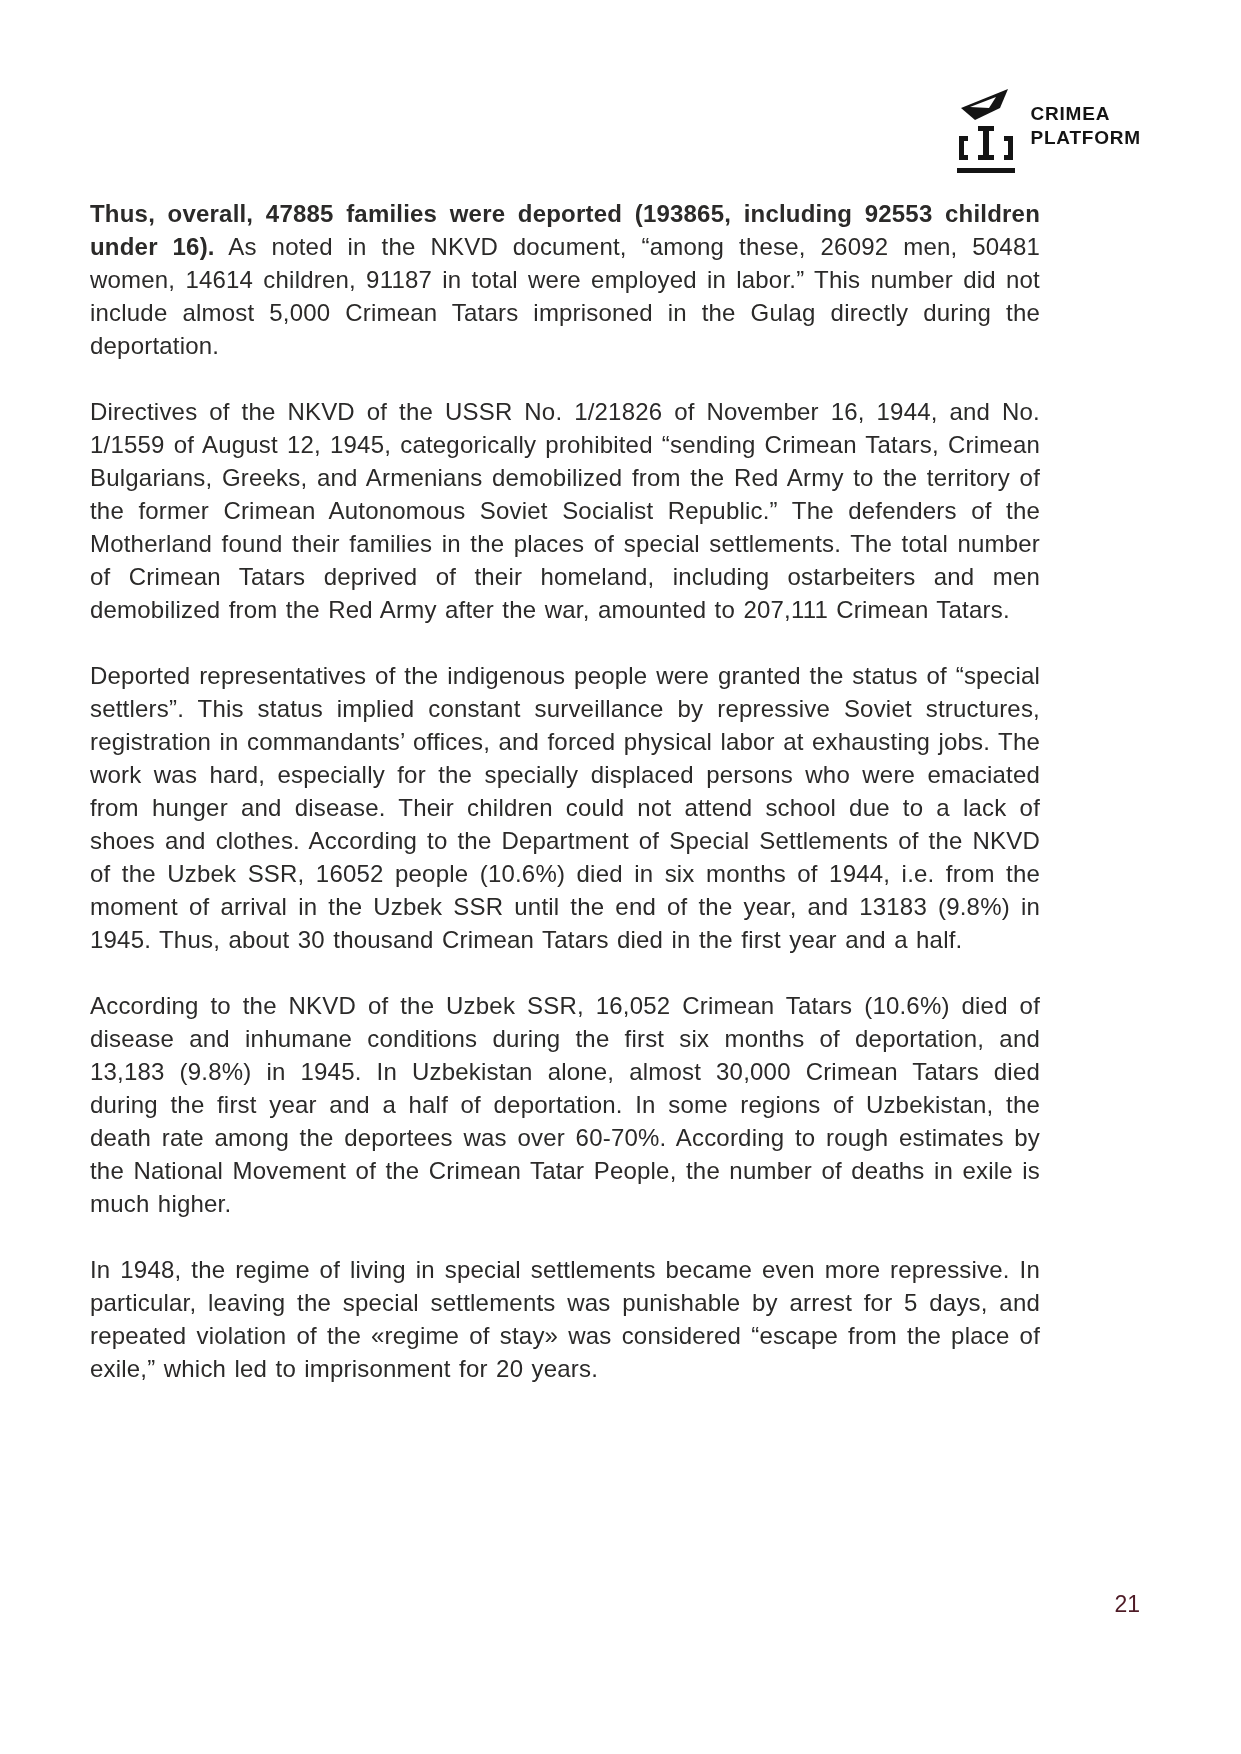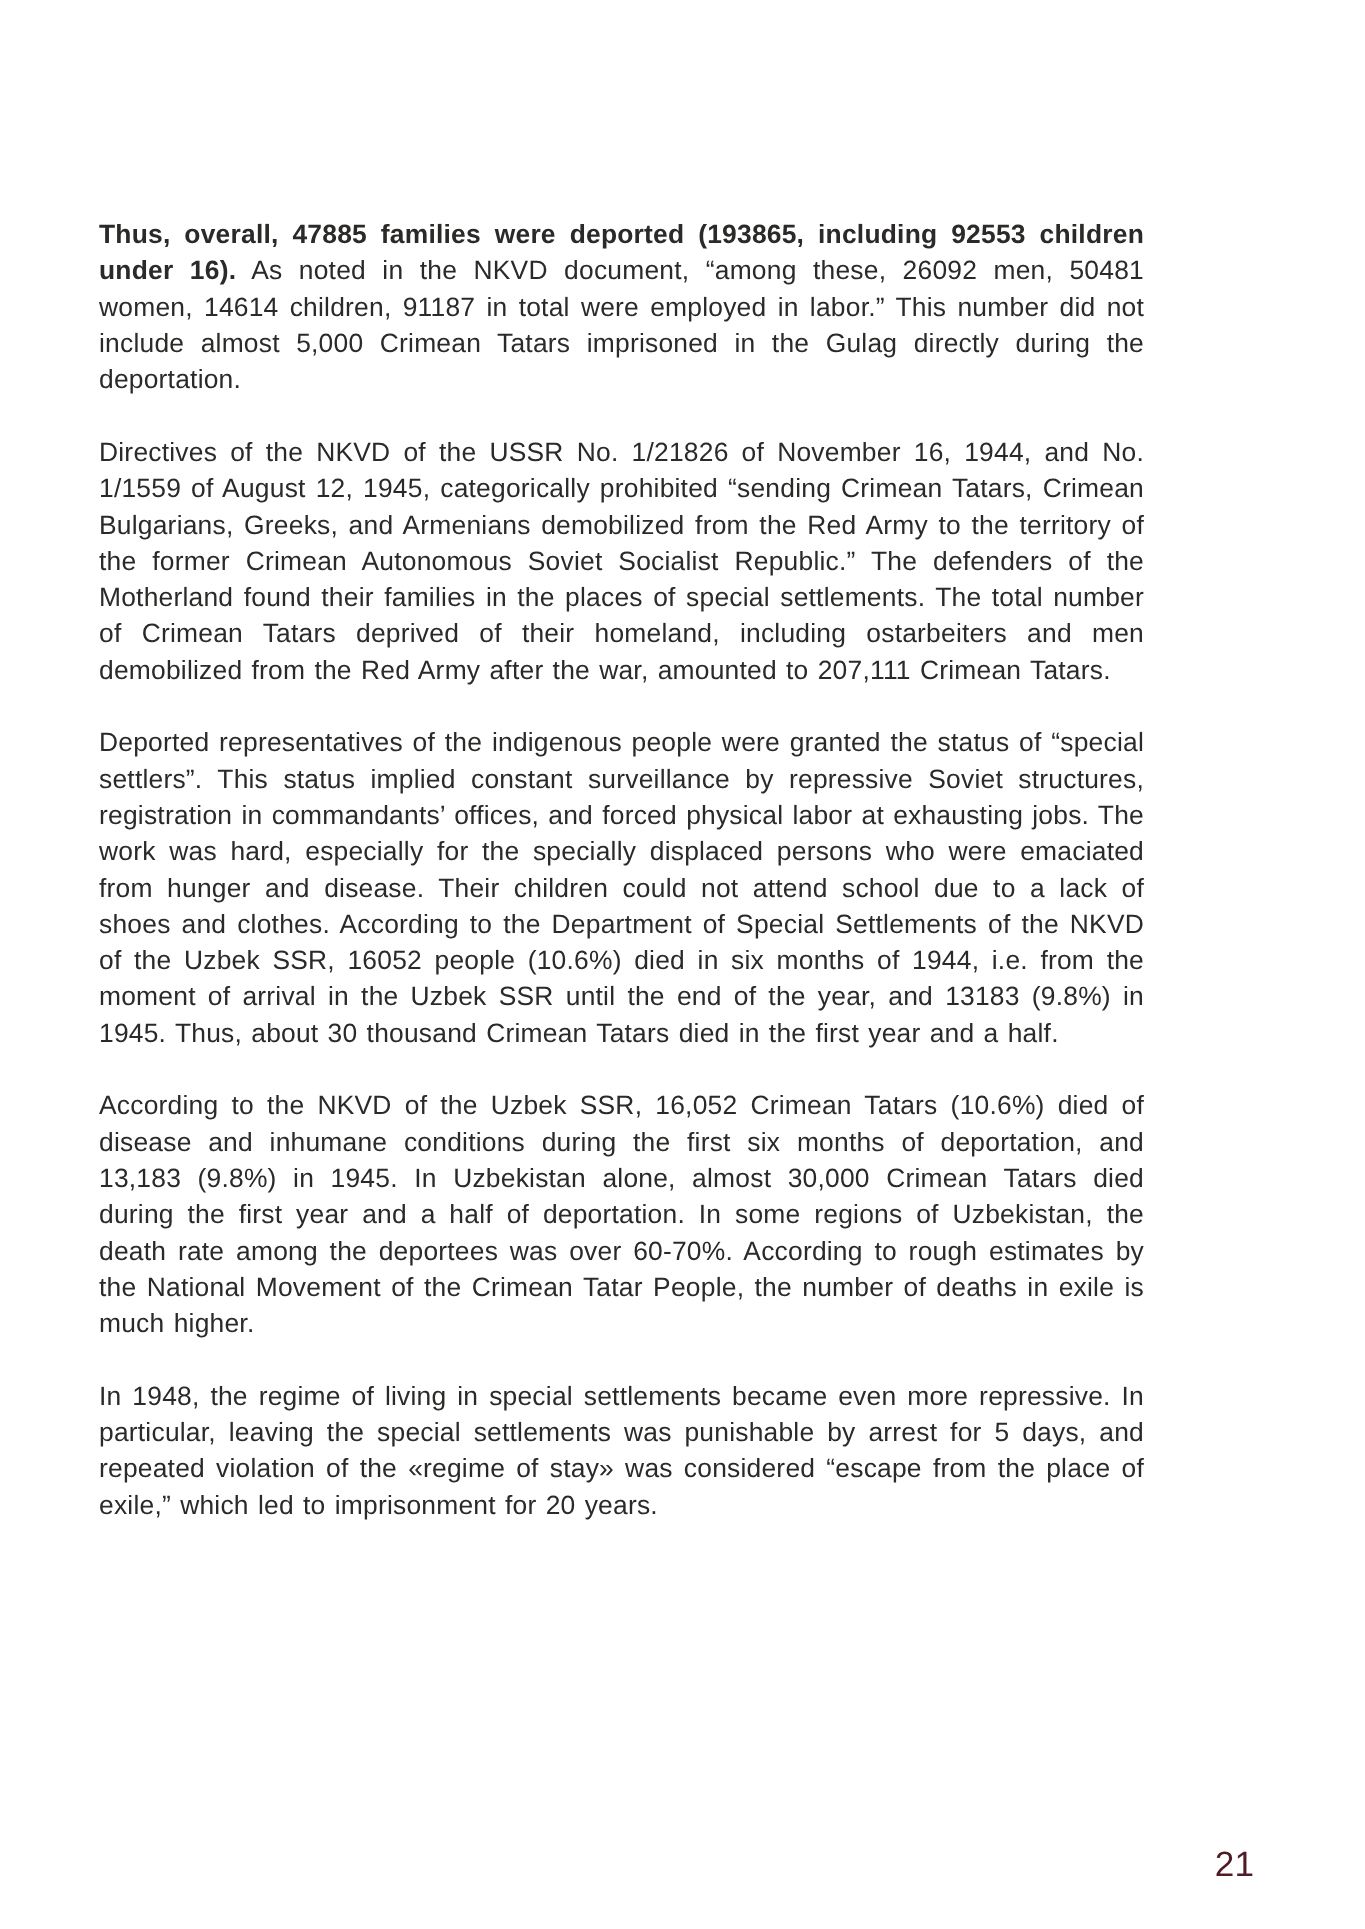--- a/index.html
+++ b/index.html
@@ -53,32 +53,55 @@
   }
   .content p {
     margin: 0 0 33px 0;
   }
   .content p strong {
     font-weight: 700;
   }
   
   .page-number {
     position: absolute;
-    top: 1678px;
+    top: 1588px;
     right: 101px;
-    font-size: 32px;
+    font-size: 23px;
     line-height: 32px;
     color: var(--accent, #4e1b26);
   }
 </style>
 </head>
 <body>
 
 <div class="page">
 
+  <header class="logo">
+    <span class="logo-mark">
+      <svg width="62" height="92" viewBox="0 0 62 92" xmlns="http://www.w3.org/2000/svg">
+
+        <path class="ink" d="M6 22 L53 3 L45 22 L20 34 Z"></path>
+        <path d="M15 21 L41 11 L34 22 Z" fill="#ffffff"></path>
+
+        <rect class="ink" x="23" y="40" width="16" height="5"></rect>
+        <rect class="ink" x="28" y="40" width="6" height="34"></rect>
+        <rect class="ink" x="23" y="69" width="16" height="5"></rect>
+
+        <path class="ink" d="M13 50 L4 50 L4 74 L13 74 L13 69 L9 69 L9 55 L13 55 Z"></path>
+
+        <path class="ink" d="M49 50 L58 50 L58 74 L49 74 L49 69 L53 69 L53 55 L49 55 Z"></path>
+
+        <rect class="ink" x="2" y="82" width="58" height="5"></rect>
+      </svg>
+    </span>
+    <div class="logo-text">
+      <span>CRIMEA</span>
+      <span>PLATFORM</span>
+    </div>
+  </header>
 
   <main class="content">
     <p><strong>Thus, overall, 47885 families were deported (193865, including 92553 children under 16).</strong><span> As noted in the NKVD document, “among these, 26092 men, 50481 women, 14614 children, 91187 in total were employed in labor.” This number did not include almost 5,000 Crimean Tatars imprisoned in the Gulag directly during the deportation.</span></p>
     <p>Directives of the NKVD of the USSR No. 1/21826 of November 16, 1944, and No. 1/1559 of August 12, 1945, categorically prohibited “sending Crimean Tatars, Crimean Bulgarians, Greeks, and Armenians demobilized from the Red Army to the territory of the former Crimean Autonomous Soviet Socialist Republic.” The defenders of the Motherland found their families in the places of special settlements. The total number of Crimean Tatars deprived of their homeland, including ostarbeiters and men demobilized from the Red Army after the war, amounted to 207,111 Crimean Tatars.</p>
     <p>Deported representatives of the indigenous people were granted the status of “special settlers”. This status implied constant surveillance by repressive Soviet structures, registration in commandants’ offices, and forced physical labor at exhausting jobs. The work was hard, especially for the specially displaced persons who were emaciated from hunger and disease. Their children could not attend school due to a lack of shoes and clothes. According to the Department of Special Settlements of the NKVD of the Uzbek SSR, 16052 people (10.6%) died in six months of 1944, i.e. from the moment of arrival in the Uzbek SSR until the end of the year, and 13183 (9.8%) in 1945. Thus, about 30 thousand Crimean Tatars died in the first year and a half.</p>
     <p>According to the NKVD of the Uzbek SSR, 16,052 Crimean Tatars (10.6%) died of disease and inhumane conditions during the first six months of deportation, and 13,183 (9.8%) in 1945. In Uzbekistan alone, almost 30,000 Crimean Tatars died during the first year and a half of deportation. In some regions of Uzbekistan, the death rate among the deportees was over 60-70%. According to rough estimates by the National Movement of the Crimean Tatar People, the number of deaths in exile is much higher.</p>
     <p>In 1948, the regime of living in special settlements became even more repressive. In particular, leaving the special settlements was punishable by arrest for 5 days, and repeated violation of the «regime of stay» was considered “escape from the place of exile,” which led to imprisonment for 20 years.</p>
   </main>
 
   <footer>

